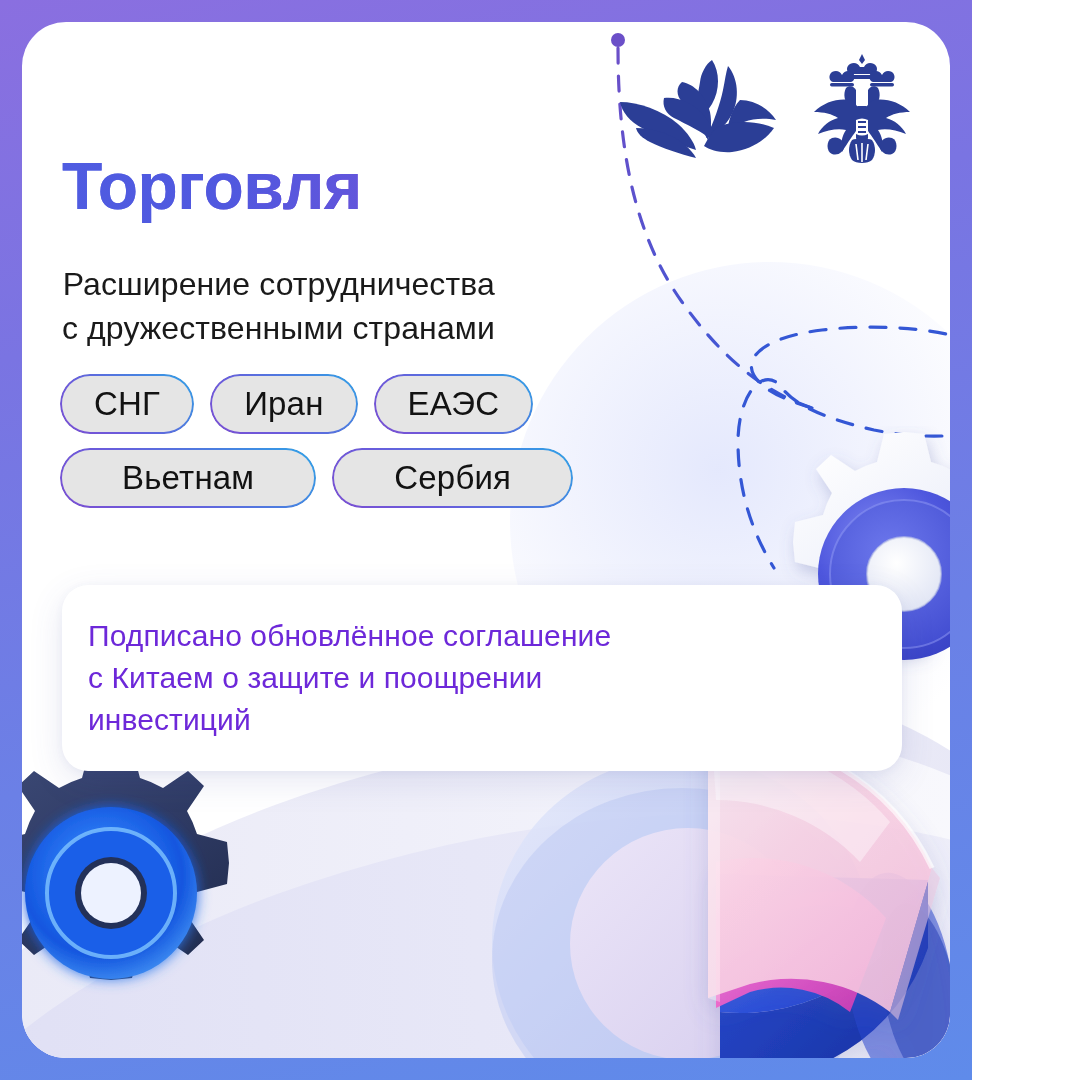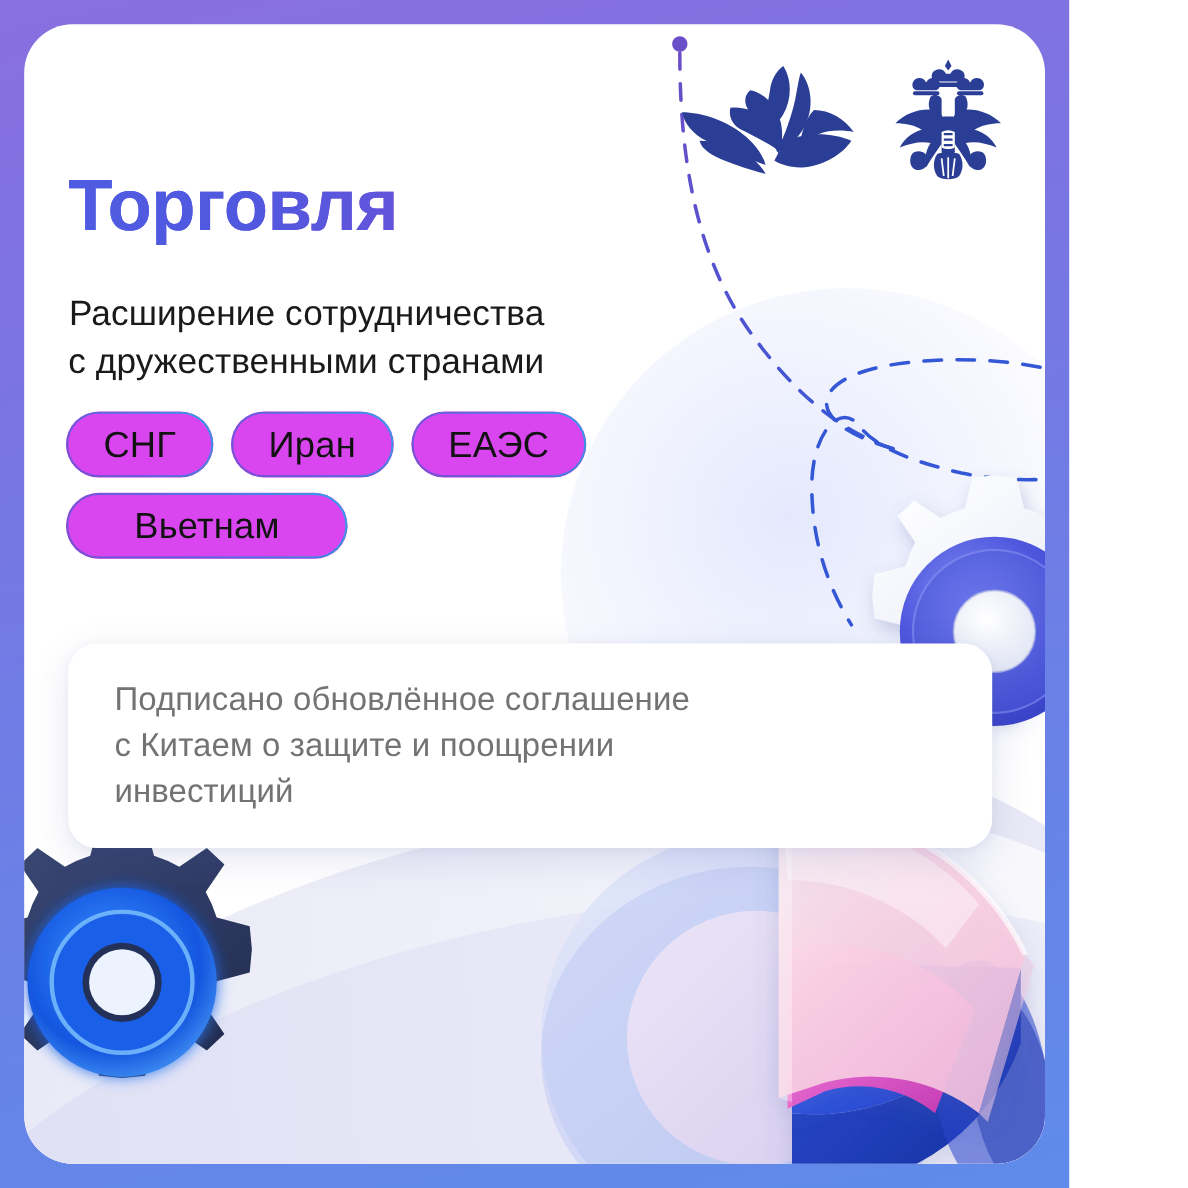--- a/index.html
+++ b/index.html
@@ -66,41 +66,41 @@
     font-size:32px;line-height:44px;font-weight:400;color:#1A1A1A;
     white-space:pre-line;letter-spacing:.1px;text-align:right;
   }
 
   
   .pill-rows{position:absolute;left:38px;top:352px;width:680px;}
   .pill-row{display:flex;gap:16px;margin-bottom:14px;}
   .pill{
     position:relative;height:60px;border-radius:30px;
     display:flex;align-items:center;justify-content:center;
-    padding:0 34px;background:#d946ef;box-sizing:border-box;
+    padding:0 34px;background:#e5e5e5;box-sizing:border-box;
   }
   .pill::before{
     content:"";position:absolute;inset:0;border-radius:30px;padding:2px;
     background:linear-gradient(40deg,#7A4FD2 0%,#6A5CDC 35%,#4A7FE0 70%,#2FA3E8 100%);
     -webkit-mask:linear-gradient(#000 0 0) content-box,linear-gradient(#000 0 0);
     -webkit-mask-composite:xor;mask:linear-gradient(#000 0 0) content-box,linear-gradient(#000 0 0);
     mask-composite:exclude;
   }
   .pill span{position:relative;font-size:33px;color:#121212;font-weight:400;letter-spacing:.2px;}
   .pill.wide{padding:12px 62px;}
 
   
   .note-card{
     position:absolute;left:40px;top:563px;width:840px;height:186px;
     background:#fff;border-radius:26px;
     box-shadow:0 10px 34px rgba(70,80,160,.13),0 2px 8px rgba(70,80,160,.06);
     display:flex;align-items:center;
   }
   .note-card p{
-    margin:16px;padding:0 26px;font-size:30px;line-height:42px;color:#737373;
+    margin:0;padding:0 26px;font-size:30px;line-height:42px;color:#6d28d9;
     white-space:pre-line;letter-spacing:.1px;
   }
 
   
   .logos{position:absolute;right:36px;top:28px;display:flex;align-items:center;gap:22px;}
   .logo-flower{width:172px;height:110px;display:block;}
   .logo-eagle{width:104px;height:118px;display:block;}
 
   
   .gear-right{position:absolute;left:734px;top:404px;width:296px;height:296px;}
@@ -202,20 +202,23 @@
         <div class="pill">
           <span>Иран</span>
         </div>
         <div class="pill">
           <span>ЕАЭС</span>
         </div>
       </div>
       <div class="pill-row">
         <div class="pill wide">
           <span>Вьетнам</span>
+        </div>
+        <div class="pill wide">
+          <span>Сербия</span>
         </div>
       </div>
     </div>
 
     <svg class="gear-right" viewBox="0 0 296 296">
       <defs>
         <linearGradient id="gearLightG" x1="0.15" y1="0" x2="0.85" y2="1">
           <stop offset="0%" stop-color="#FFFFFF"></stop>
           <stop offset="45%" stop-color="#F1F3FB"></stop>
           <stop offset="100%" stop-color="#D7DCEF"></stop>

